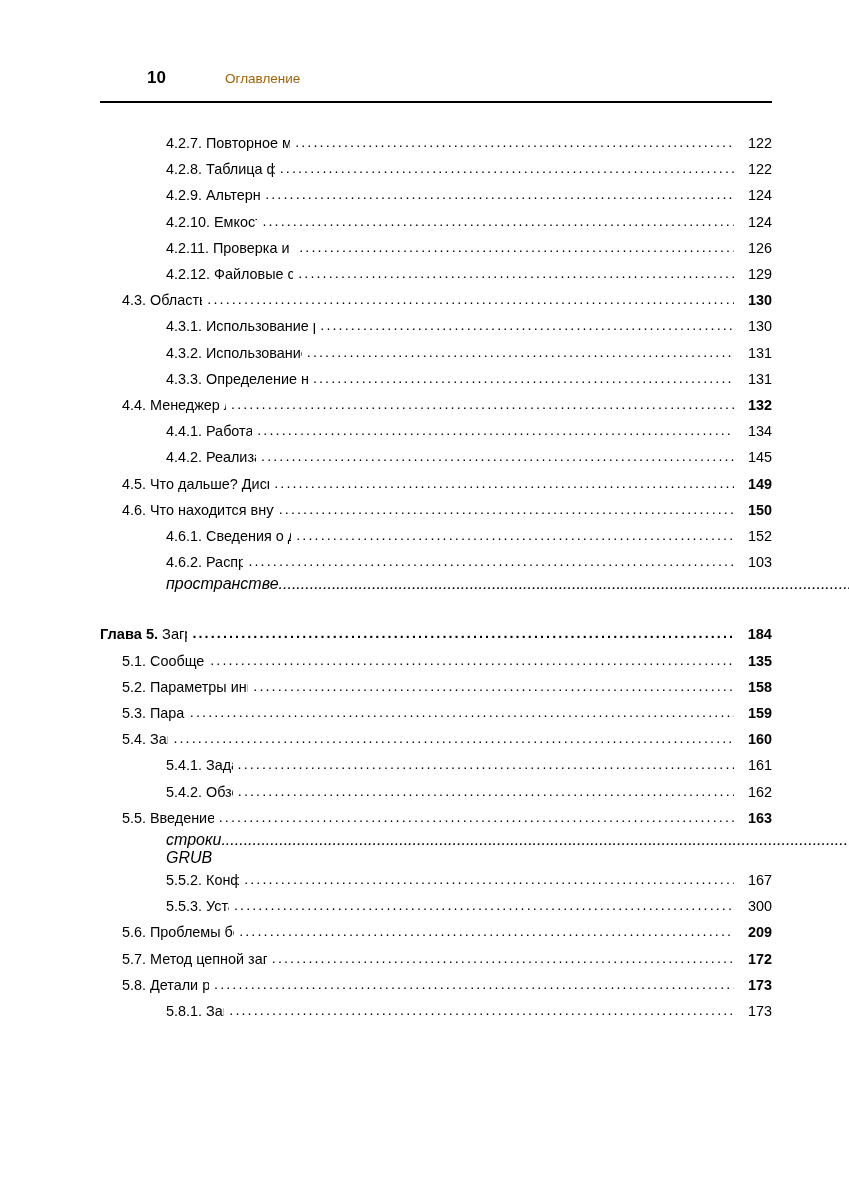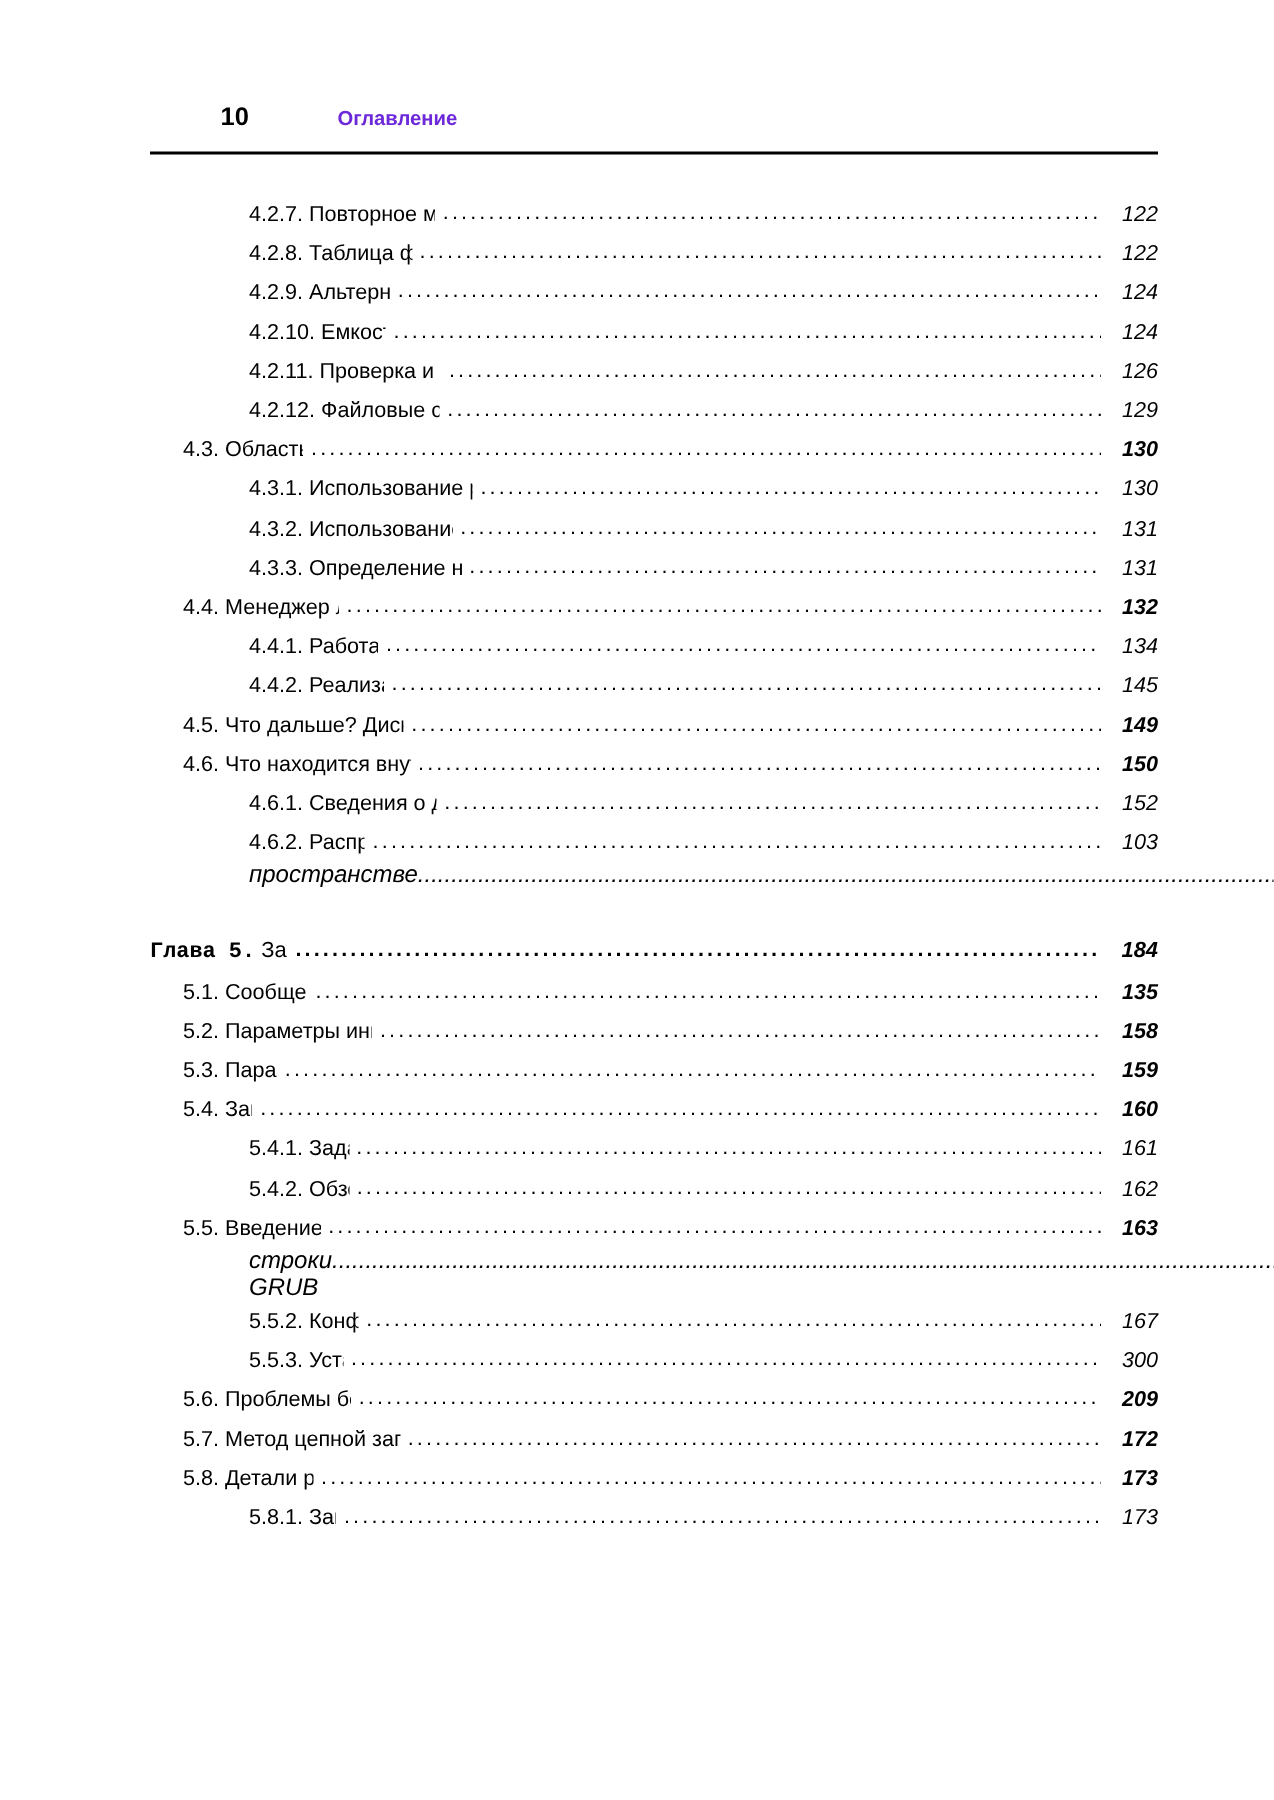--- a/index.html
+++ b/index.html
@@ -31,22 +31,22 @@
     margin-left: 47px;
   }
   .folio {
     font-size: 17px;
     font-weight: bold;
     letter-spacing: 0px;
     width: 78px;
   }
   .running-head {
     font-size: 13.5px;
-    font-weight: bold;
-    color: #6d28d9;
+    font-weight: normal;
+    color: #a16207;
   }
   .rule {
     position: absolute;
     left: 100px;
     top: 101px;
     width: 672px;
     height: 2px;
     background: #000000;
   }
   .toc {
@@ -76,30 +76,29 @@
     letter-spacing: 2.1px;
     color: #000;
     position: relative;
     top: -1px;
   }
   .entry .page-num {
     flex: 0 0 auto;
     text-align: right;
     font-variant-numeric: tabular-nums;
     min-width: 34px;
-    font-style: italic;
   }
   
   .lvl2 { padding-left: 22px; }
   .lvl3 { padding-left: 66px; }
   .chapter {
     font-weight: bold;
     font-size: 14.6px;
   }
-  .chapter .label b { font-weight: bold; font-family: Liberation Mono, monospace; }
+  .chapter .label b { font-weight: bold; }
   .bold-num { font-weight: bold; }
   .chap-gap { height: 28px; }
   .two-line {
     display: block;
   }
   .two-line .first {
     display: block;
     padding-left: 66px;
     white-space: nowrap;
   }

